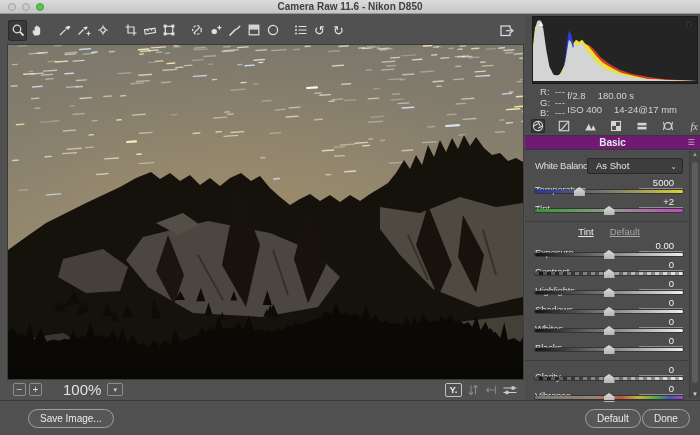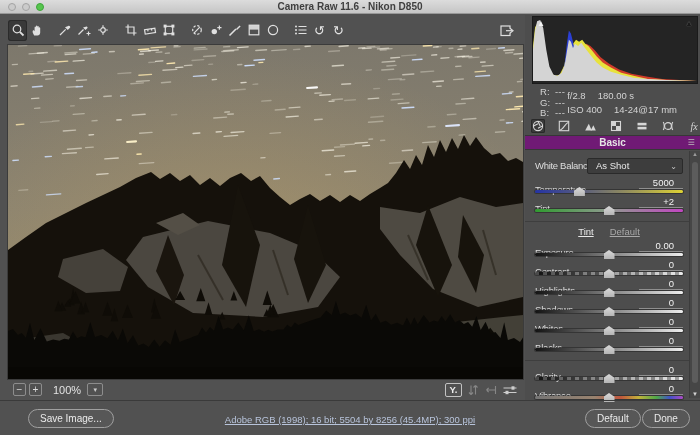--- a/index.html
+++ b/index.html
@@ -23,21 +23,21 @@
   .tool svg{display:block}
   .fullscreen{margin-left:auto;width:22px;height:22px;display:flex;align-items:center;justify-content:center}
   
   .preview{position:absolute;left:8px;top:45px;width:515px;height:334px;background:#1d1b16;
     box-shadow:0 0 0 1px #3b3b3b}
   .preview svg{display:block}
   .pbar{position:absolute;left:8px;top:380px;width:515px;height:19px;display:flex;
     align-items:center;gap:3px;padding:0 5px;box-sizing:border-box}
   .zbtn{width:13px;height:13px;border:1px solid #8d8d8d;border-radius:2px;color:#ddd;
     font-size:10px;line-height:11px;text-align:center;box-sizing:border-box}
-  .zlevel{font-size:11px;color:#e2e2e2;margin:0 3px 0 8px}
+  .zlevel{font-size:15px;color:#e2e2e2;margin:0 3px 0 18px}
   .zdrop{width:16px;height:13px;border:1px solid #8d8d8d;border-radius:2px;color:#ccc;
     font-size:7px;line-height:12px;text-align:center;box-sizing:border-box}
   .fname{position:absolute;left:0;right:0;top:4px;text-align:center;font-size:9.5px;color:#dcdcdc;pointer-events:none}
   .pbar-right{margin-left:auto;display:flex;align-items:center;gap:4px;position:relative;z-index:2}
   .ybtn{min-width:17px;height:14px;border:1px solid #c2c2c2;border-radius:2px;color:#ececec;
     font-size:9.5px;line-height:12px;text-align:center;padding:0 3px;box-sizing:border-box;font-weight:bold}
   
   .panel{position:absolute;left:525px;top:15px;width:175px;height:385px}
   .hist{position:absolute;left:8px;top:2px;width:164px;height:66px;background:#242424;
     box-shadow:0 0 0 1px #1a1a1a}
@@ -666,16 +666,15 @@
 
   <div class="vsb">
     <div class="up">▲</div>
     <div class="th"></div>
     <div class="dn">▼</div>
   </div>
 </div>
 
 <div class="bottom">
   <div class="btn" id="saveBtn">Save Image...</div>
-  <div class="wflink">Adobe RGB (1998); 16 bit; 5504 by 8256 (45.4MP); 300 ppi</div>
   <div class="btn" id="cancelBtn">Default</div>
   <div class="btn" id="doneBtn">Done</div>
 </div>
 
 </body></html>

